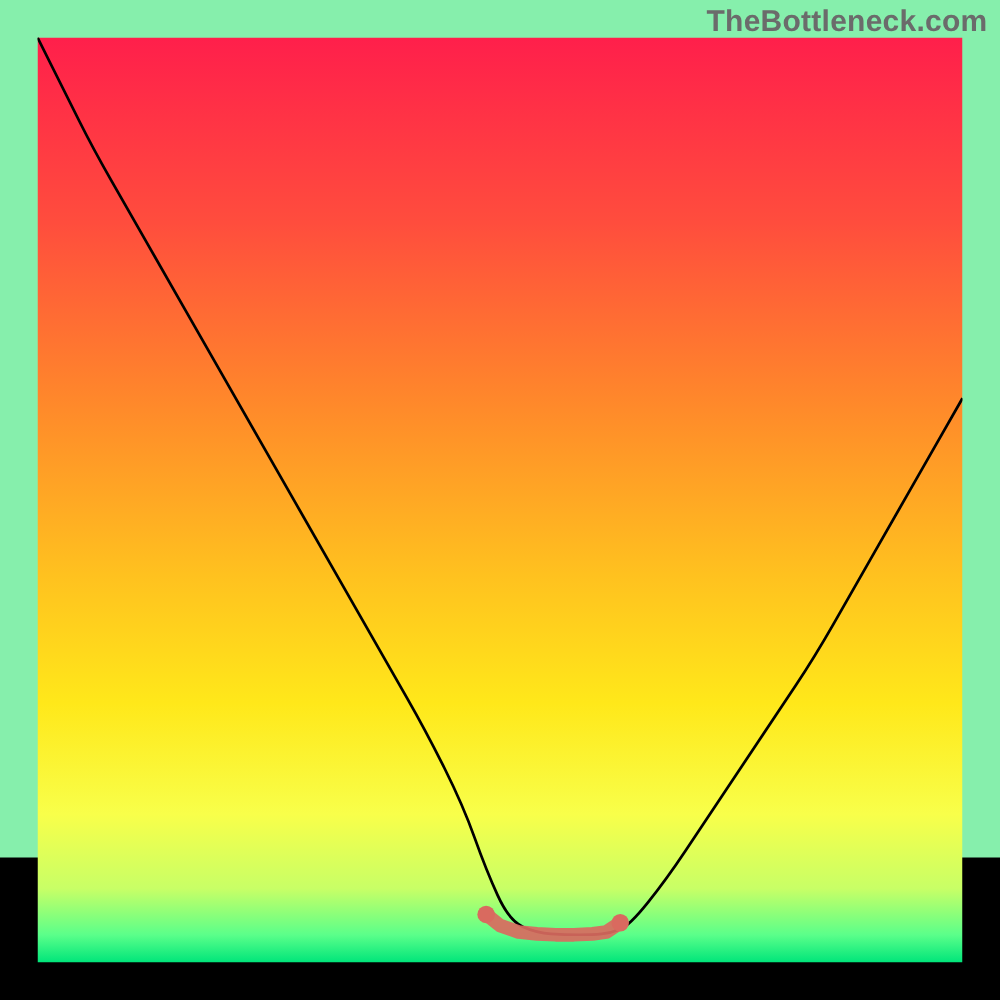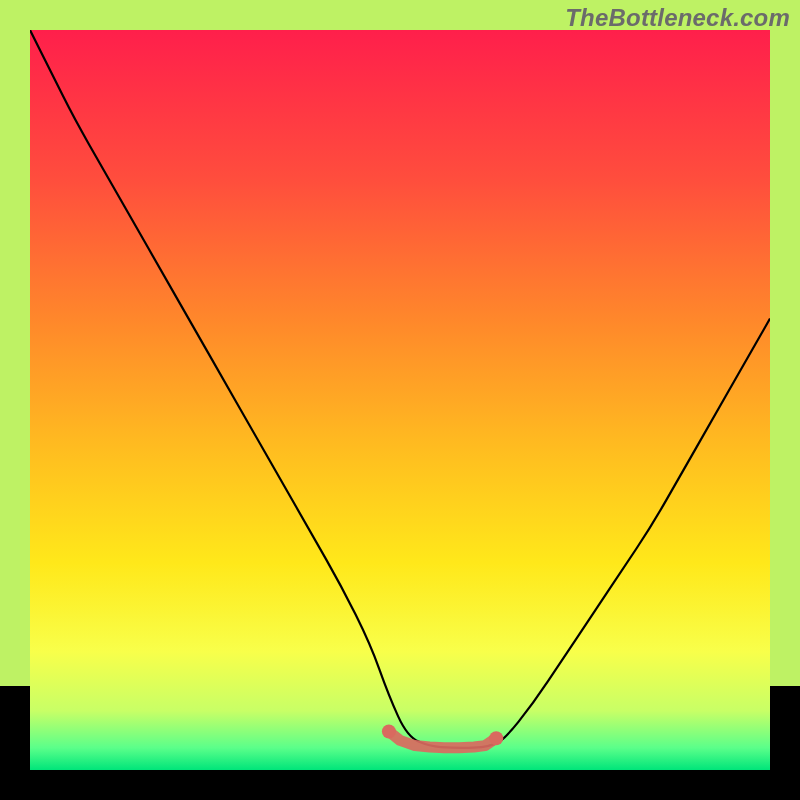--- a/index.html
+++ b/index.html
@@ -7,22 +7,21 @@
     padding: 0;
     width: 800px;
     height: 800px;
     background: #000;
     overflow: hidden;
   }
   .frame {
     position: relative;
     width: 800px;
     height: 686px;
-    background: #bef264;
-    font-style: italic;
+    background: #86efac;
   }
   .plot-area {
     position: absolute;
     left: 30px;
     top: 30px;
     width: 740px;
     height: 740px;
   }
   .watermark {
     position: absolute;

